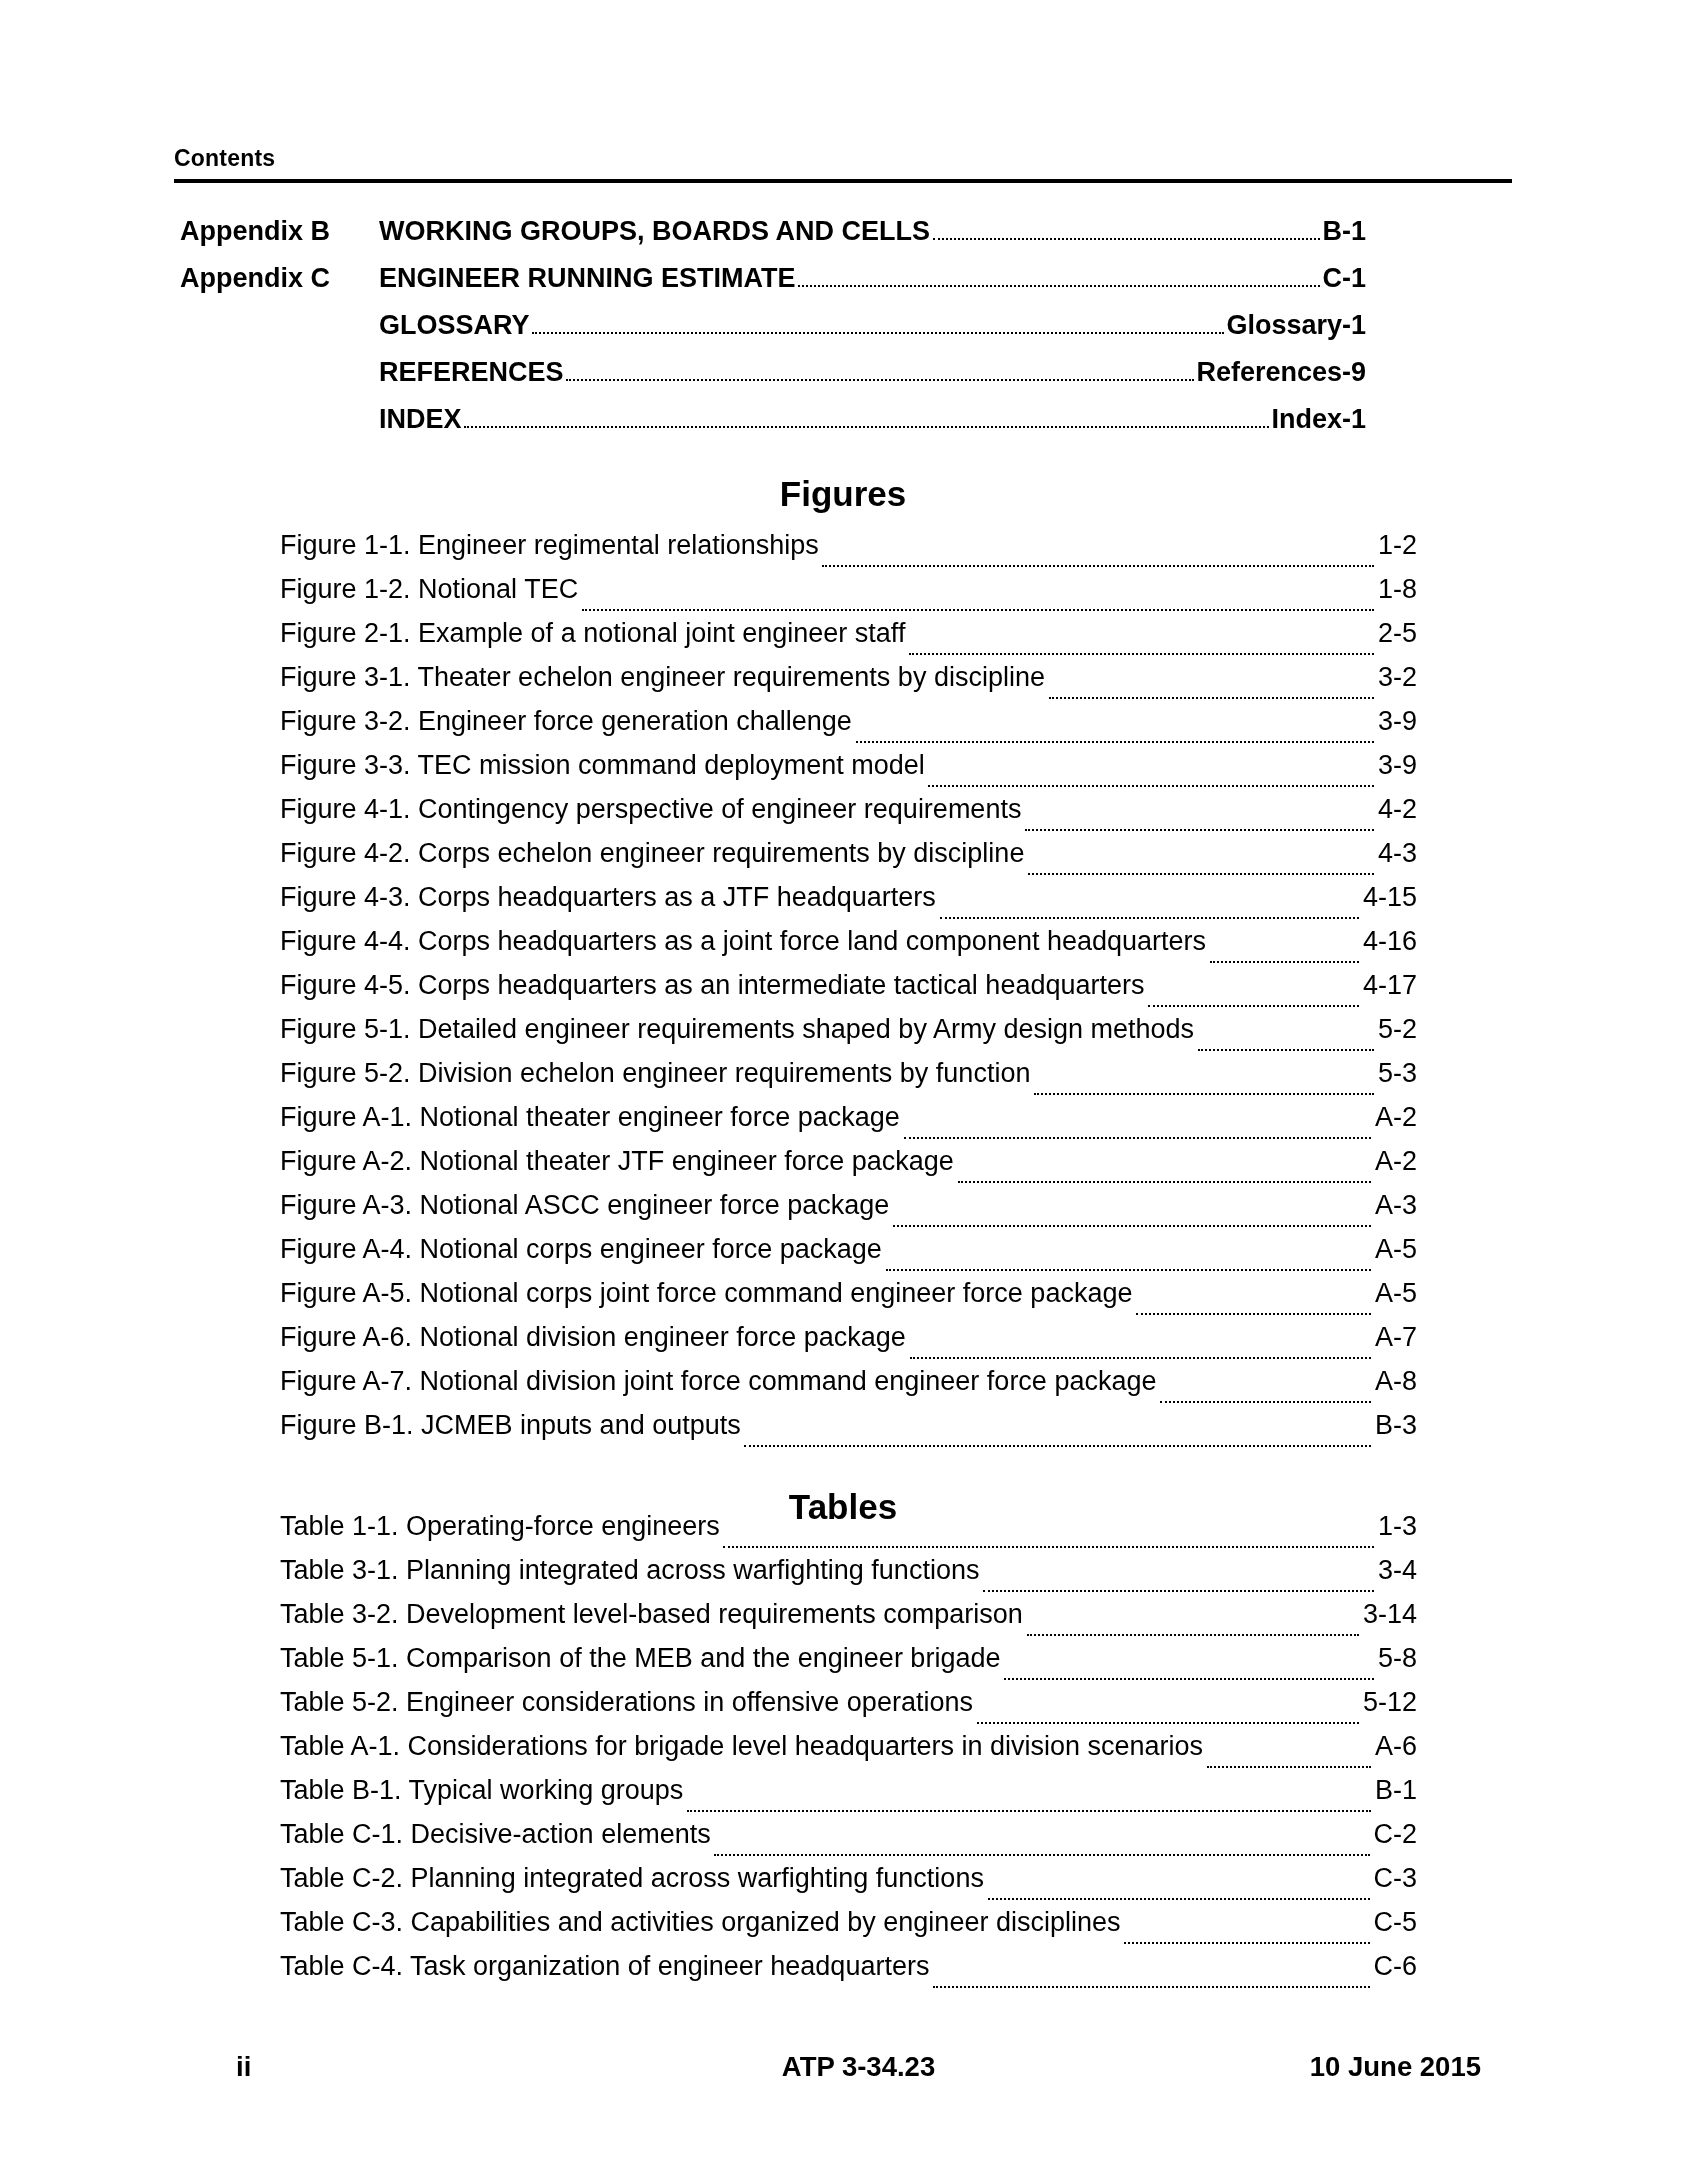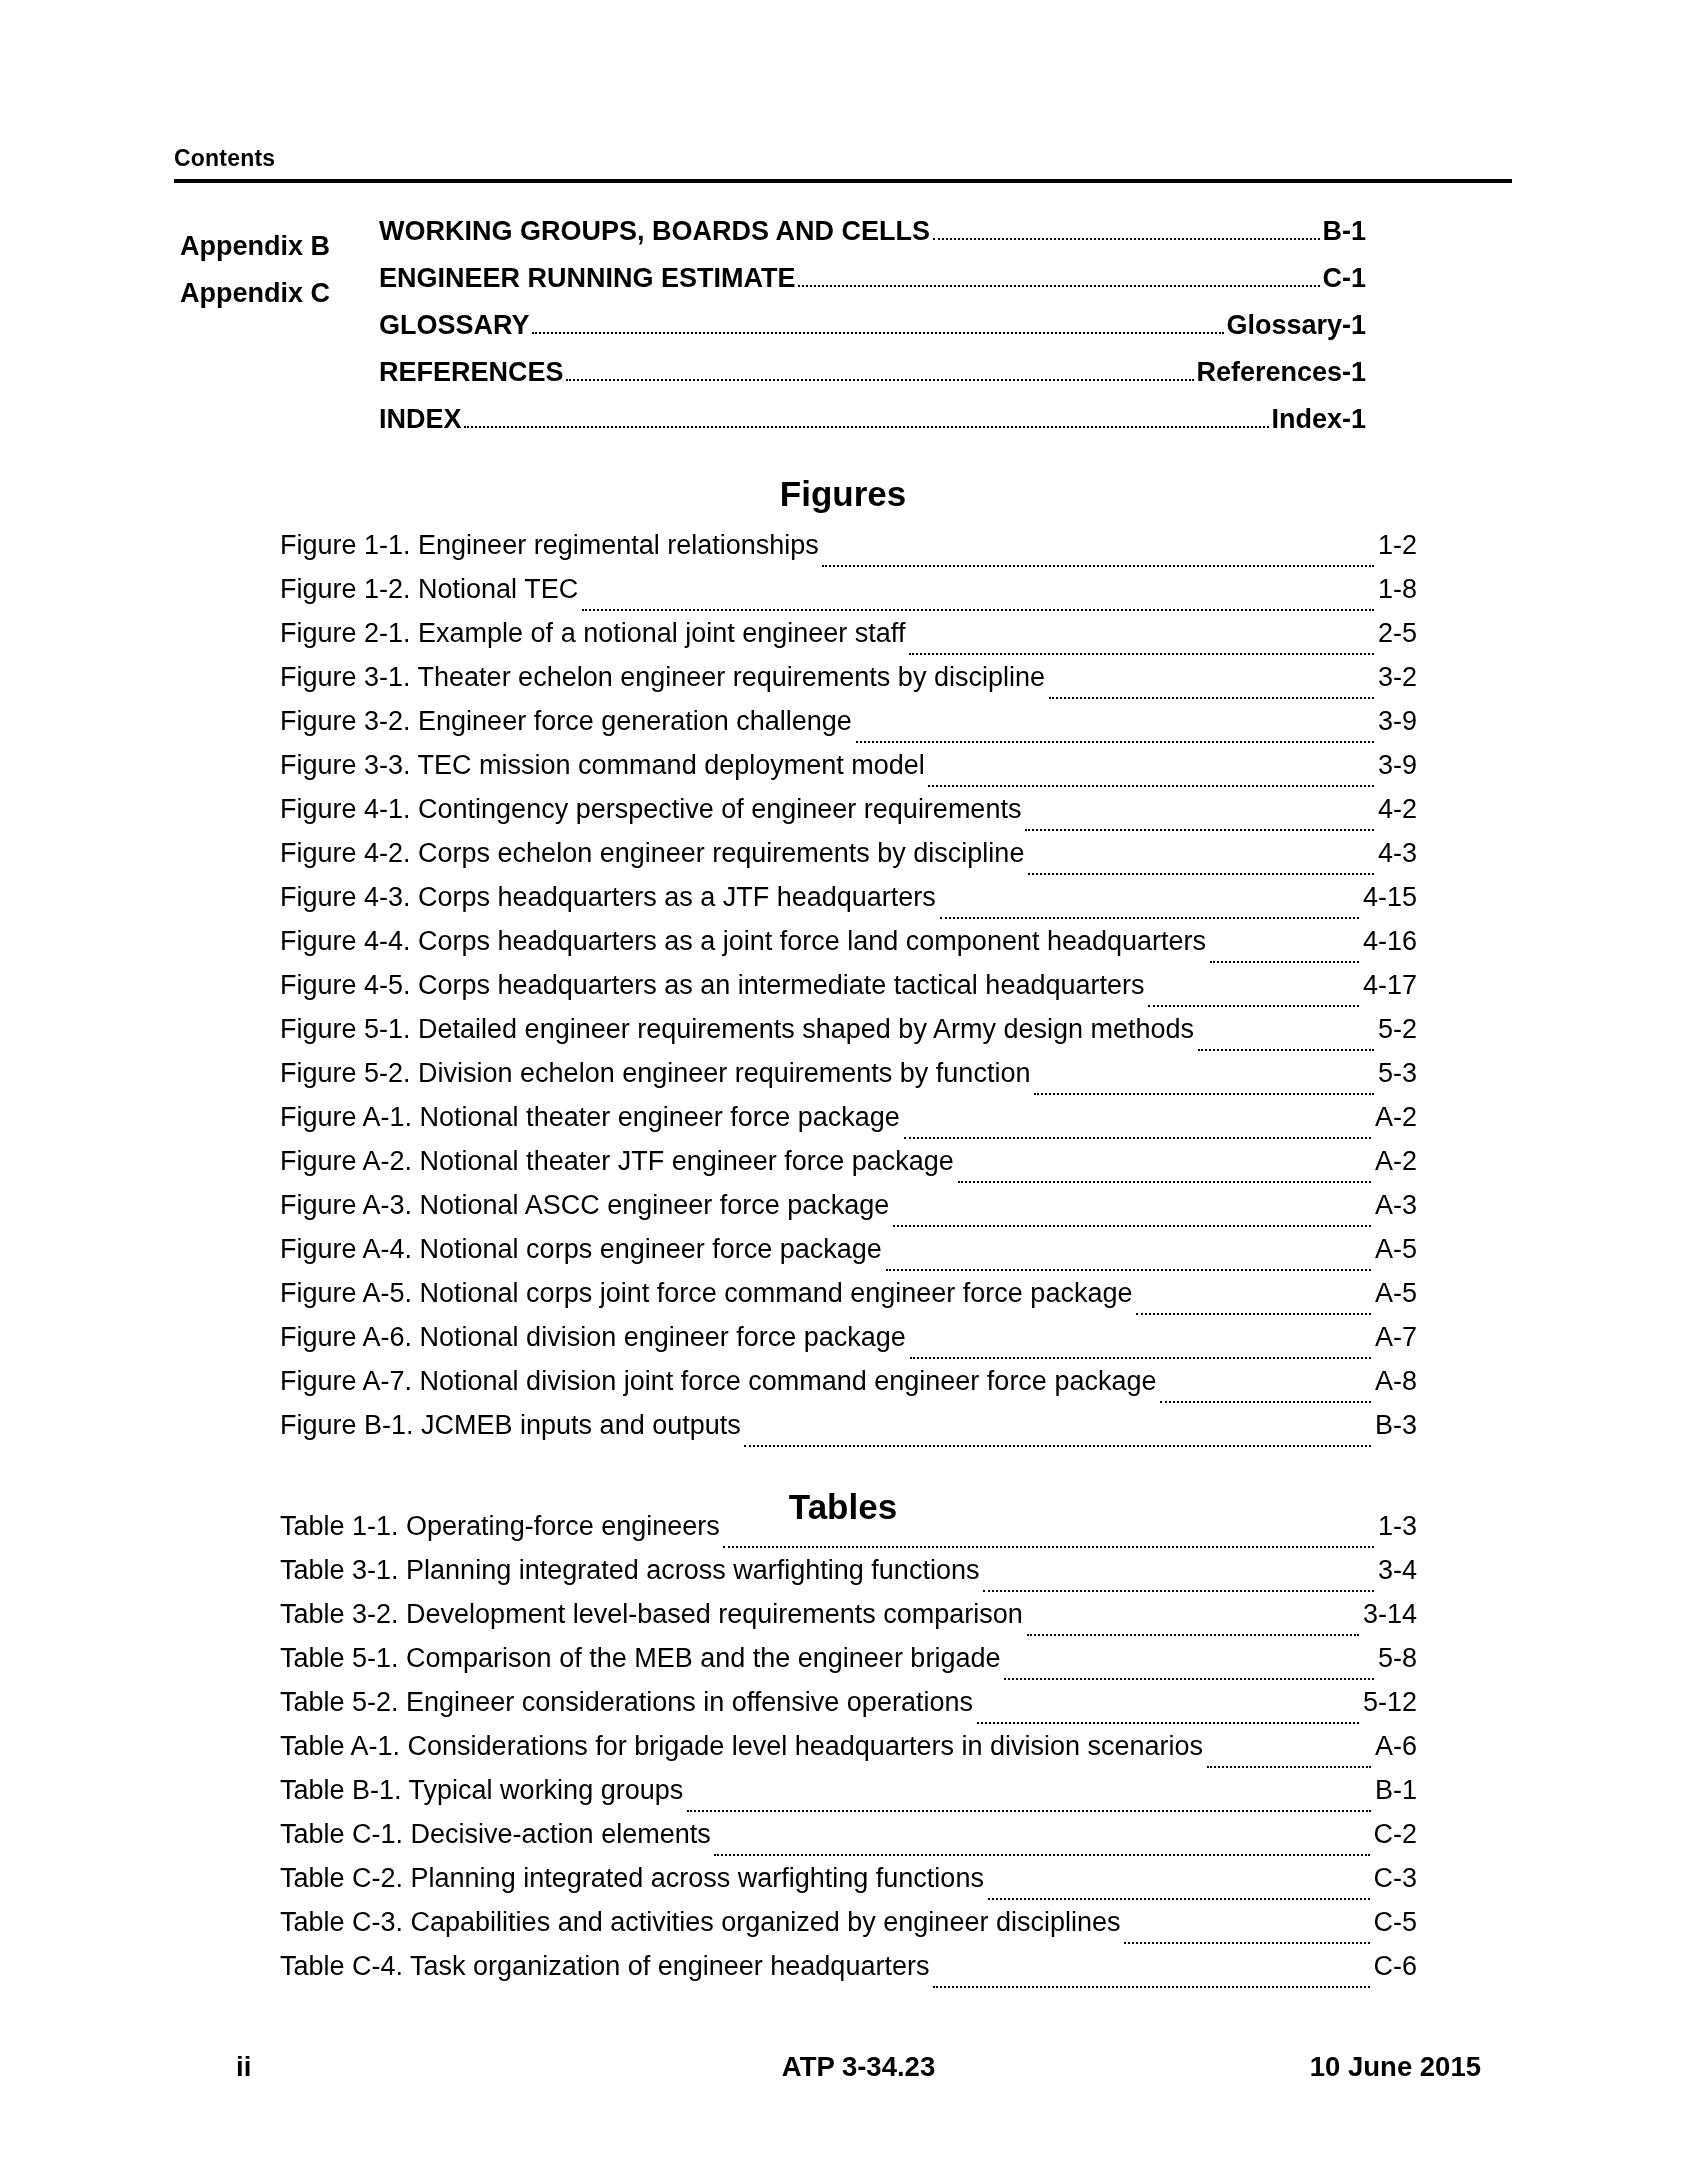--- a/index.html
+++ b/index.html
@@ -42,21 +42,20 @@
     align-items: flex-start;
     height: 47px;
     line-height: 47px;
     font-size: 27px;
     font-weight: bold;
   }
   .front-row .fr-label {
     width: 199px;
     flex: 0 0 199px;
     white-space: nowrap;
-    margin-top: 15px;
   }
   .front-row .fr-title { white-space: nowrap; }
   .front-row .fr-page  { white-space: nowrap; }
   .front-row .leader {
     flex: 1 1 auto;
     height: 32px;
     border-bottom: 2.8px dotted #000000;
     margin: 0 2.8px;
     min-width: 18.4px;
   }
@@ -142,21 +141,21 @@
     <span class="fr-label"></span>
     <span class="fr-title">GLOSSARY</span>
     <span class="leader"></span>
     <span class="fr-page">Glossary-1</span>
   </div>
 
   <div class="front-row">
     <span class="fr-label"></span>
     <span class="fr-title">REFERENCES</span>
     <span class="leader"></span>
-    <span class="fr-page">References-1</span>
+    <span class="fr-page">References-9</span>
   </div>
 
   <div class="front-row">
     <span class="fr-label"></span>
     <span class="fr-title">INDEX</span>
     <span class="leader"></span>
     <span class="fr-page">Index-1</span>
   </div>
 </div>
 

